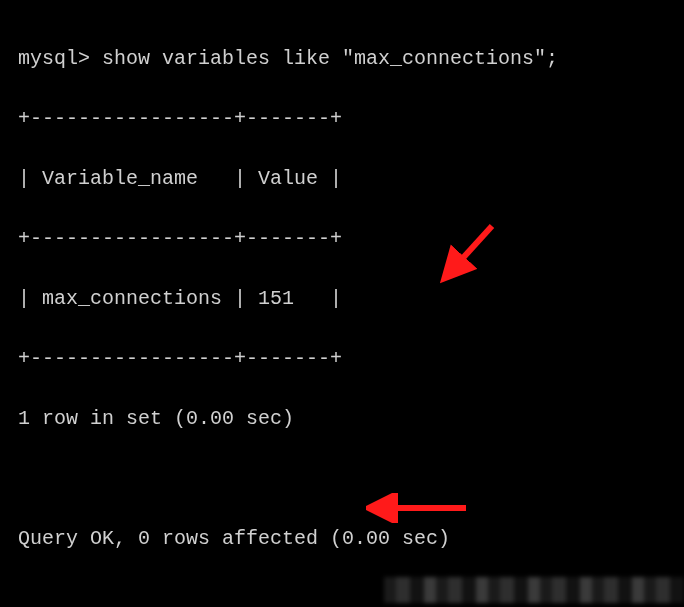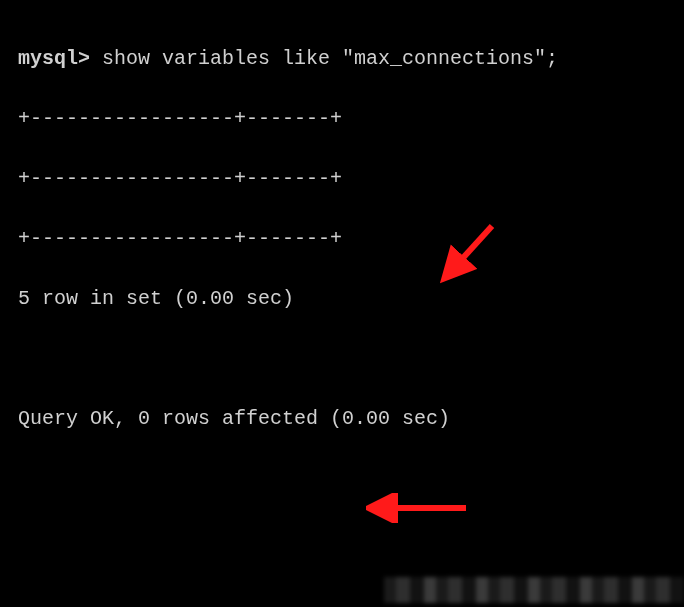--- a/index.html
+++ b/index.html
@@ -17,21 +17,20 @@
       overflow: hidden;
       position: relative;
       padding: 14px 18px;
     }
     .terminal {
       color: #d0d0d0;
       white-space: pre;
     }
     .prompt {
       color: #d0d0d0;
-      font-weight: bold;
     }
     .cmd-white {
       color: #d0d0d0;
     }
     .tbl {
       color: #d0d0d0;
     }
     .line {
       display: block;
     }
@@ -48,23 +47,25 @@
       background: repeating-linear-gradient(90deg, #1a1a1a 0 12px, #2e2e2e 12px 26px, #121212 26px 40px, #3a3a3a 40px 52px);
       filter: blur(2px);
     }
   </style>
 </head>
 <body>
 
 <div class="terminal">
 <span class="line"><span class="prompt">mysql&gt;</span> <span class="cmd-white">show variables like "max_connections";</span></span>
 <span class="line tbl">+-----------------+-------+</span>
+<span class="line tbl">| Variable_name   | Value |</span>
 <span class="line tbl">+-----------------+-------+</span>
+<span class="line tbl">| max_connections | 151   |</span>
 <span class="line tbl">+-----------------+-------+</span>
-<span class="line">5 row in set (0.00 sec)</span>
+<span class="line">1 row in set (0.00 sec)</span>
 <span class="line"> </span>
 <span class="line">Query OK, 0 rows affected (0.00 sec)</span>
 
 
 
 
 
 
 
 

